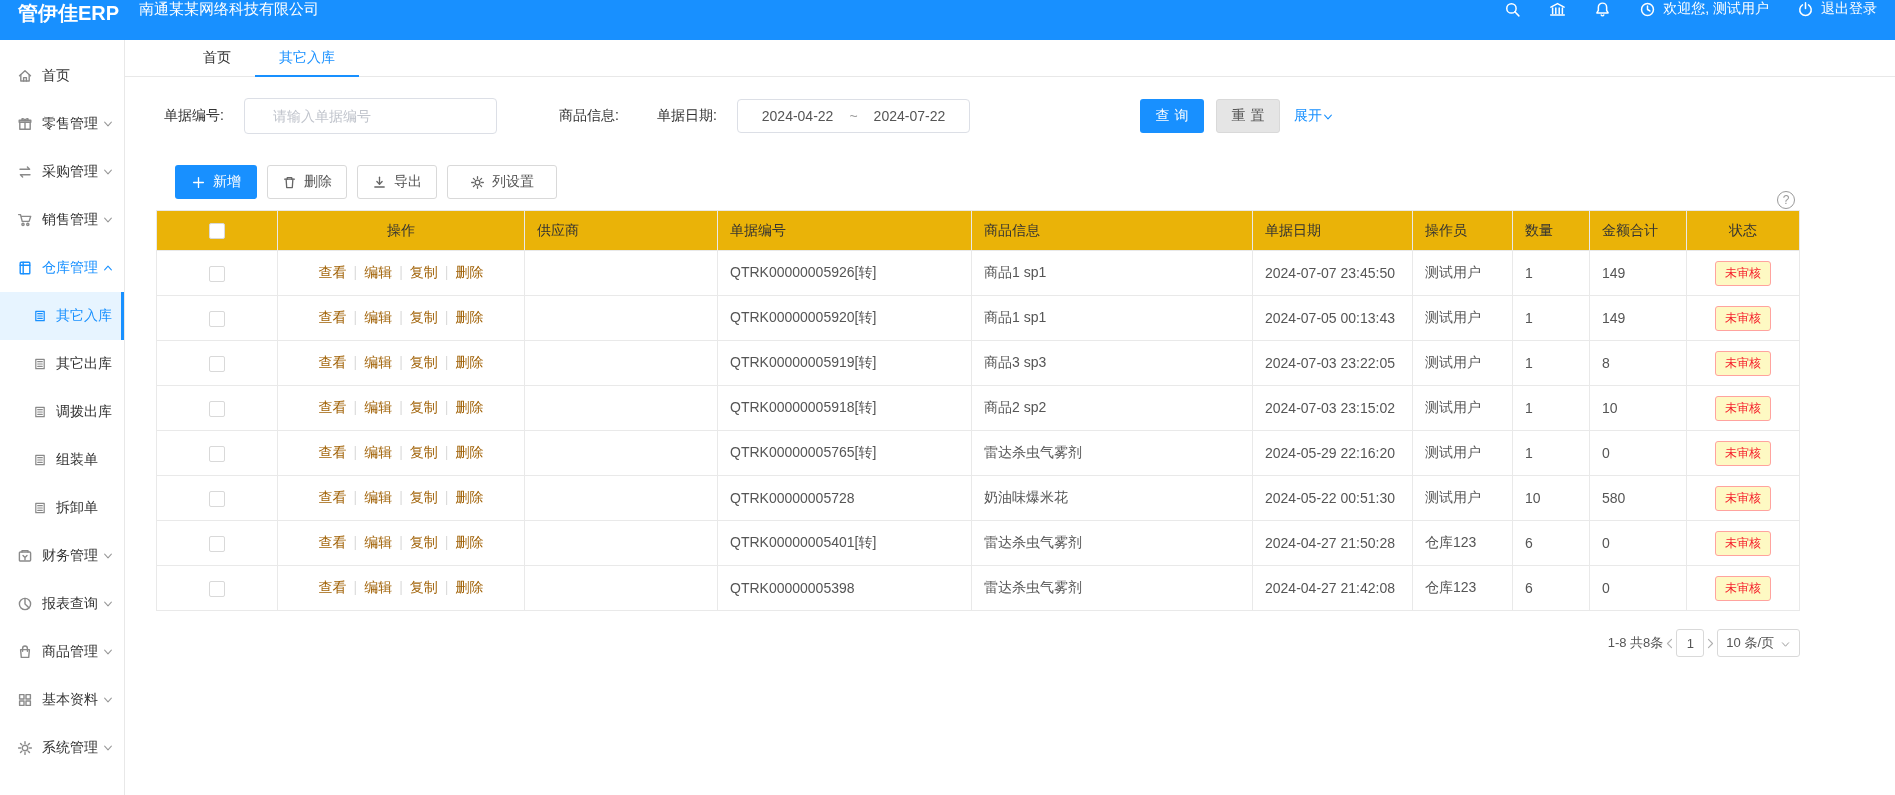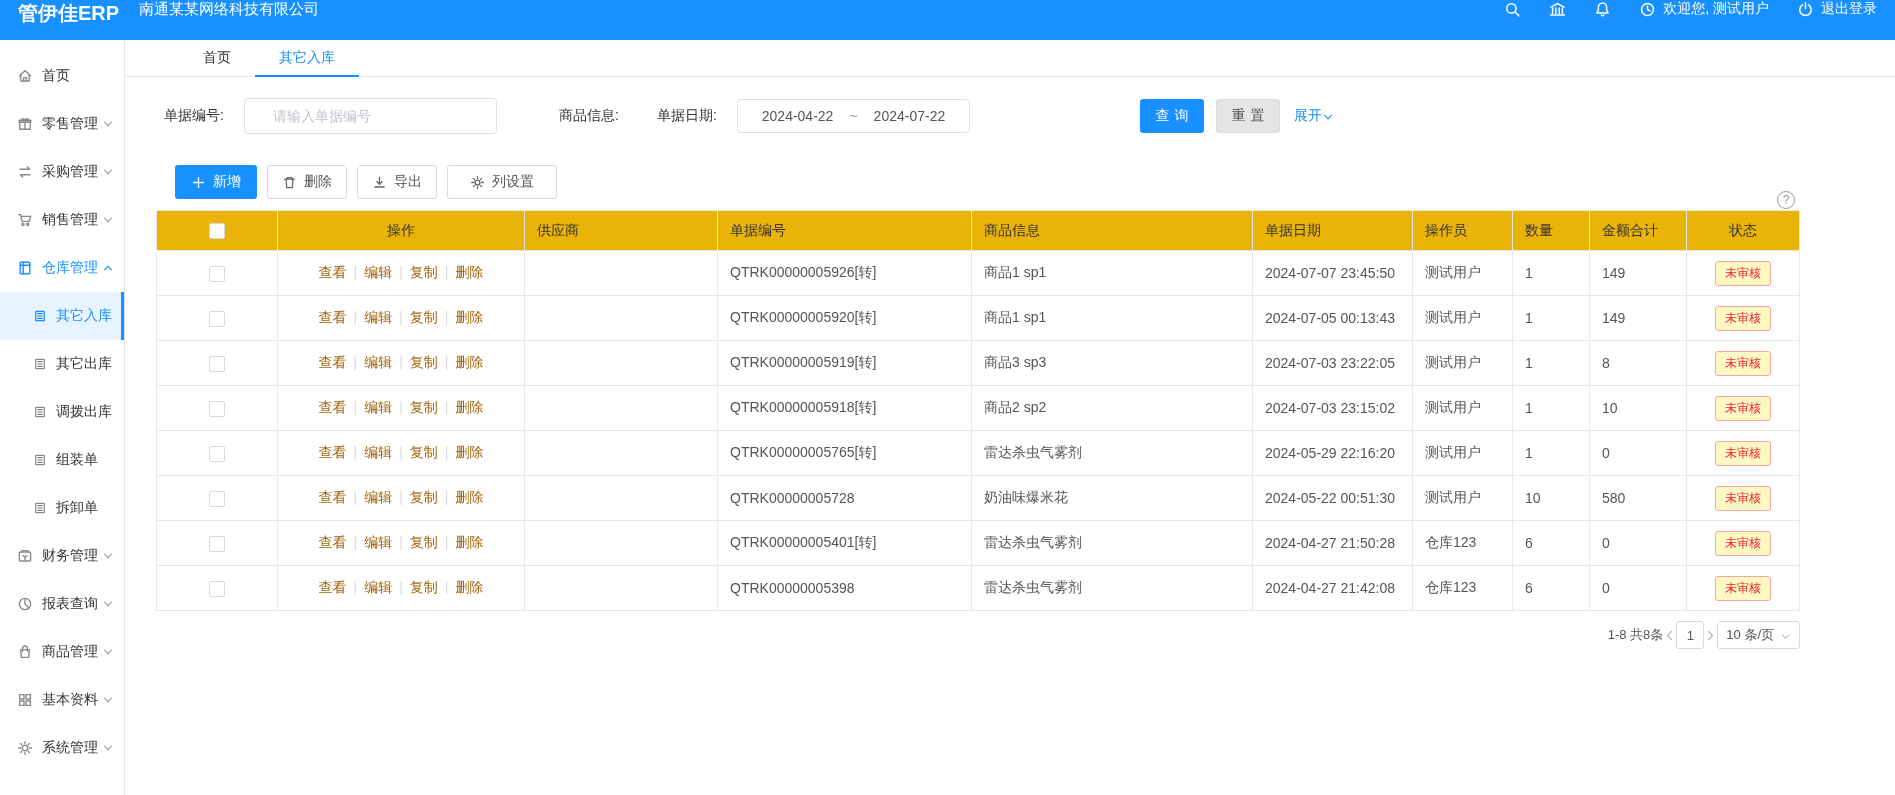--- a/index.html
+++ b/index.html
@@ -75,21 +75,21 @@
   .grid th, .grid td { border: 1px solid #e9e9e9; padding: 0 12px; overflow: hidden; white-space: nowrap; }
   .grid thead th { background: #eab308; height: 40px; font-weight: 500; color: #333; text-align: left; }
   .grid tbody td { height: 45px; color: #555; }
   .grid .center { text-align: center; }
   .op-link { color: #a16207; cursor: pointer; }
   .op-sep { color: #dcdcdc; margin: 0 7px; }
   .badge { display: inline-block; padding: 3px 9px; font-size: 12px; color: #f5222d; background: #fef9c3; border: 1px solid #ffa39e; border-radius: 3px; }
   .checkbox { width: 16px; height: 16px; border: 1px solid #d9d9d9; border-radius: 2px; background: #fff; display: inline-block; vertical-align: middle; cursor: pointer; }
 
   
-  .pagination { margin-top: 10px; display: flex; align-items: center; justify-content: flex-end; font-size: 13px; color: #555; }
+  .pagination { margin-top: 18px; display: flex; align-items: center; justify-content: flex-end; font-size: 13px; color: #555; }
   .page-chevron { width: 13px; height: 13px; color: #b0b0b0; cursor: pointer; display: inline-flex; }
   .page-num { min-width: 28px; height: 28px; border: 1px solid #d9d9d9; border-radius: 3px; display: flex; align-items: center; justify-content: center; color: #555; cursor: pointer; }
   .page-size { height: 28px; border: 1px solid #d9d9d9; border-radius: 3px; display: flex; align-items: center; gap: 6px; padding: 0 8px; cursor: pointer; }
   .size-chevron { width: 11px; height: 11px; color: #999; display: inline-flex; margin-top: 2px; }
 </style>
 </head>
 <body>
 
 <div class="app">
 

